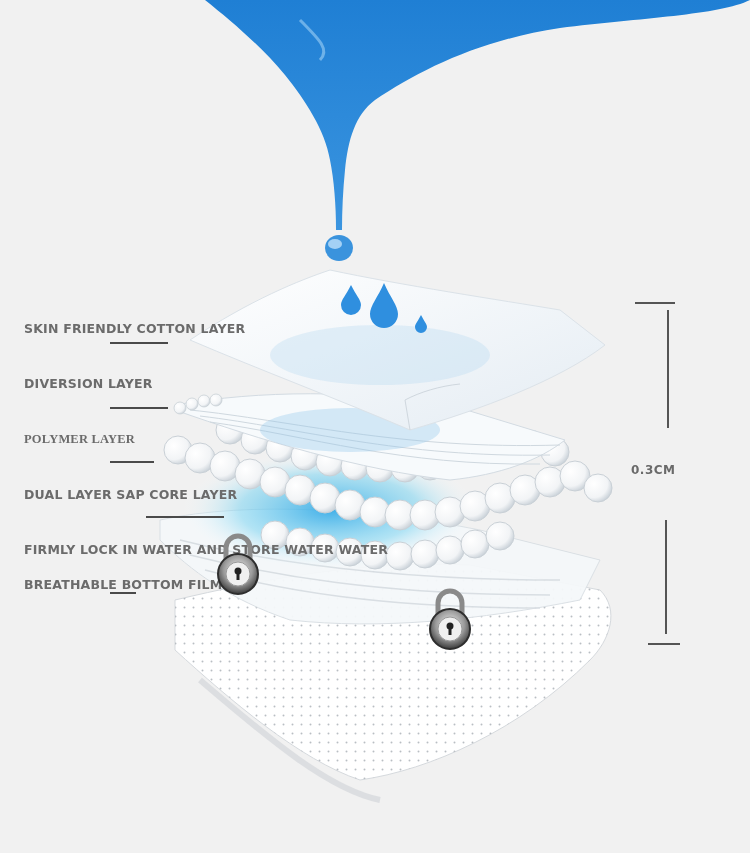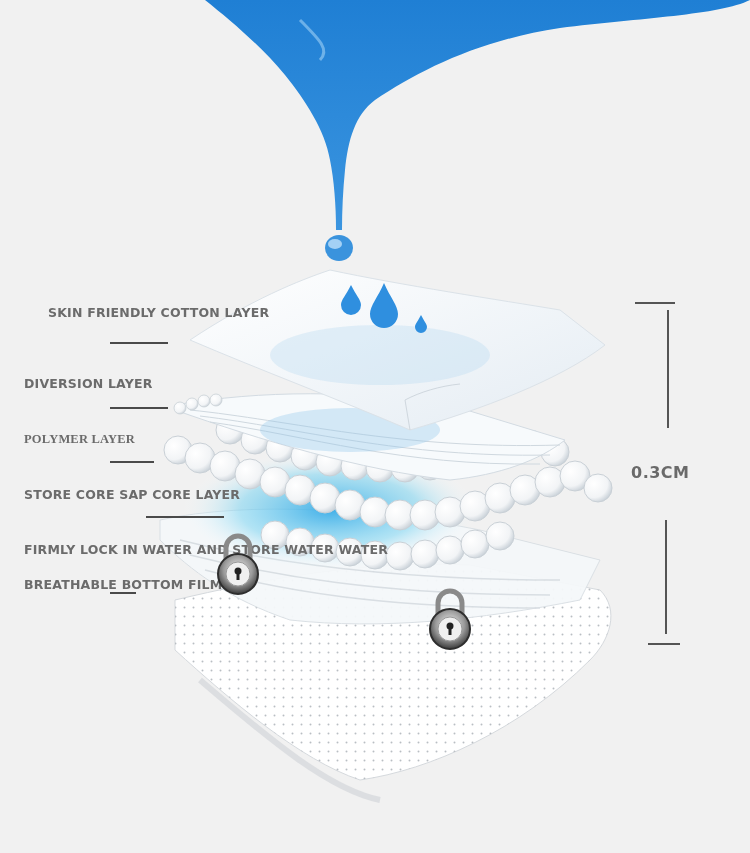--- a/index.html
+++ b/index.html
@@ -11,21 +11,21 @@
   .canvas { position: absolute; left: 0; top: 0; width: 750px; height: 853px; }
   .label {
     position: absolute; left: 24px;
     font-family: "DejaVu Sans", sans-serif;
     font-weight: bold; font-size: 12.5px; letter-spacing: 0.2px;
     color: #6b6b6b; white-space: nowrap; z-index: 5;
   }
   .leader { position: absolute; height: 2px; background: #4a4a4a; z-index: 5; }
   .dim-text {
     position: absolute; left: 631px; top: 463px;
-    font-weight: bold; font-size: 16px; color: #6a6a6a; letter-spacing: 0.5px; z-index: 5;
+    font-weight: bold; font-size: 12px; color: #6a6a6a; letter-spacing: 0.5px; z-index: 5;
   }
   .dim-line { position: absolute; background: #555; z-index: 5; }
   .lock { position: absolute; z-index: 6; }
 </style>
 </head>
 <body>
 
 <svg class="canvas" viewBox="0 0 750 853" xmlns="http://www.w3.org/2000/svg">
   <defs>
     <linearGradient id="water" x1="0" y1="0" x2="0" y2="1">
@@ -147,30 +147,30 @@
     <ellipse cx="380" cy="355" rx="110" ry="30" fill="#b8daf2" opacity="0.35"></ellipse>
   </g>
 
   <g fill="#2f8fdf">
     <path d="M351 285 C346 295 341 300 341 305 A10 10 0 0 0 361 305 C361 300 356 295 351 285 Z"></path>
     <path d="M384 283 C378 297 370 306 370 314 A14 14 0 0 0 398 314 C398 306 390 297 384 283 Z"></path>
     <path d="M421 315 C418 321 415 324 415 327 A6 6 0 0 0 427 327 C427 324 424 321 421 315 Z"></path>
   </g>
 </svg>
 
-<div class="label" style="top:305px;margin-left:24px;">SKIN FRIENDLY COTTON LAYER</div>
+<div class="label" style="top:321px;">SKIN FRIENDLY COTTON LAYER</div>
 <div class="leader" style="left:110px; top:342px; width:58px;"></div>
 
 <div class="label" style="top:376px;">DIVERSION LAYER</div>
 <div class="leader" style="left:110px; top:407px; width:58px;"></div>
 
 <div class="label" style="top:432px;font-family:Liberation Serif, serif;">POLYMER LAYER</div>
 <div class="leader" style="left:110px; top:461px; width:44px;"></div>
 
-<div class="label" style="top:487px;">STORE CORE SAP CORE LAYER</div>
+<div class="label" style="top:487px;">DUAL LAYER SAP CORE LAYER</div>
 <div class="leader" style="left:146px; top:516px; width:78px;"></div>
 
 <div class="label" style="top:542px;">FIRMLY LOCK IN WATER AND STORE WATER WATER</div>
 <div class="leader" style="left:110px; top:592px; width:26px;"></div>
 
 <div class="label" style="top:577px;">BREATHABLE BOTTOM FILM</div>
 
 <div class="dim-line" style="left:635px; top:302px; width:40px; height:2px;"></div>
 <div class="dim-line" style="left:667px; top:310px; width:2px; height:118px;"></div>
 <div class="dim-text">0.3CM</div>

